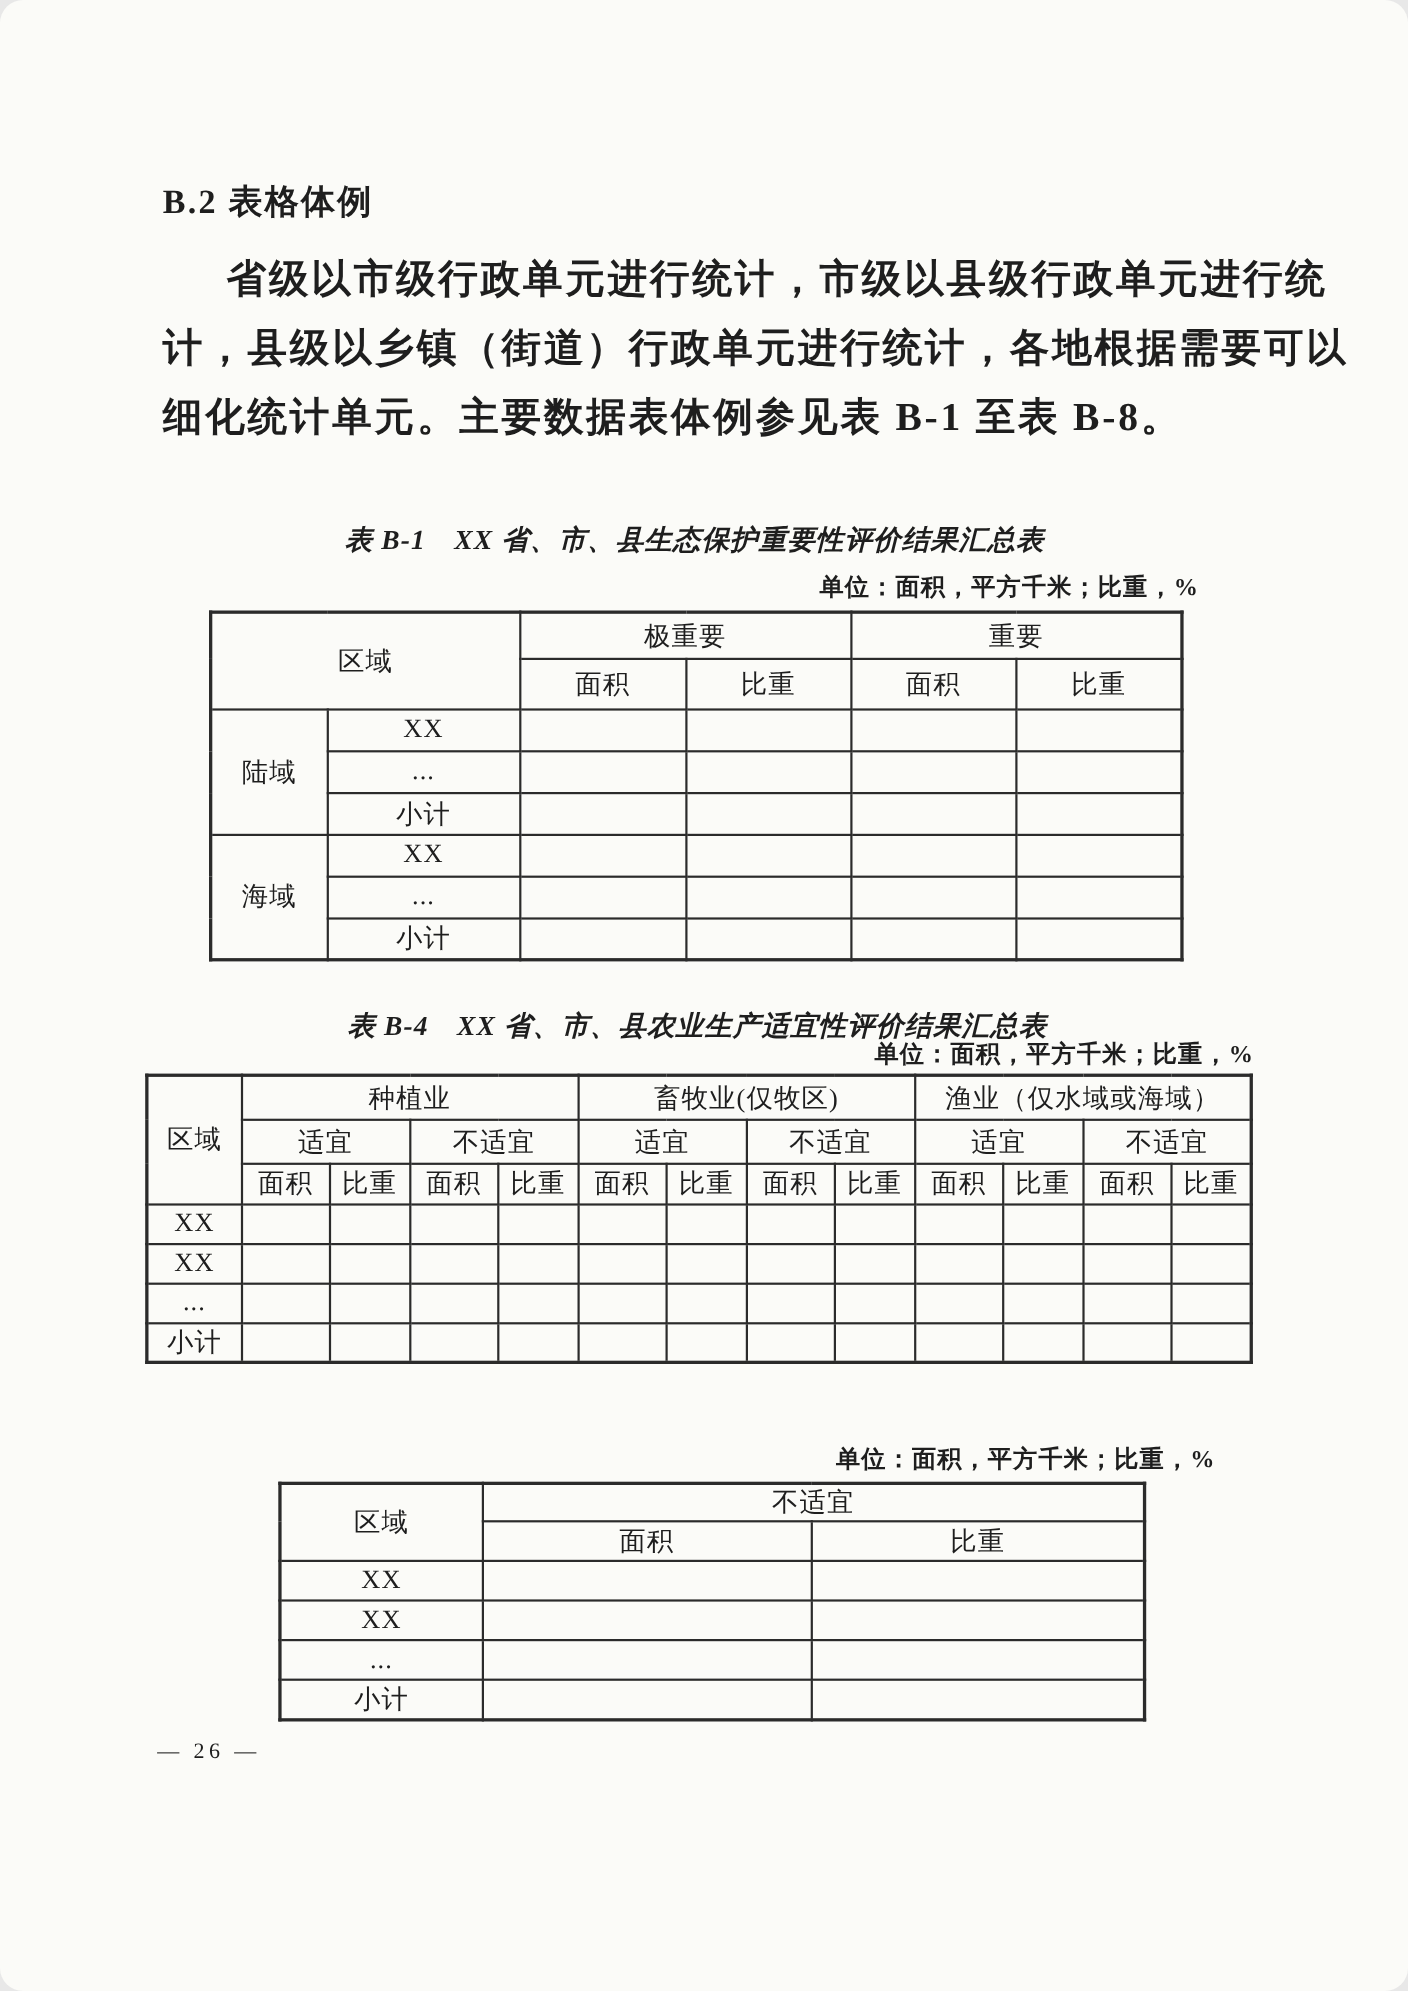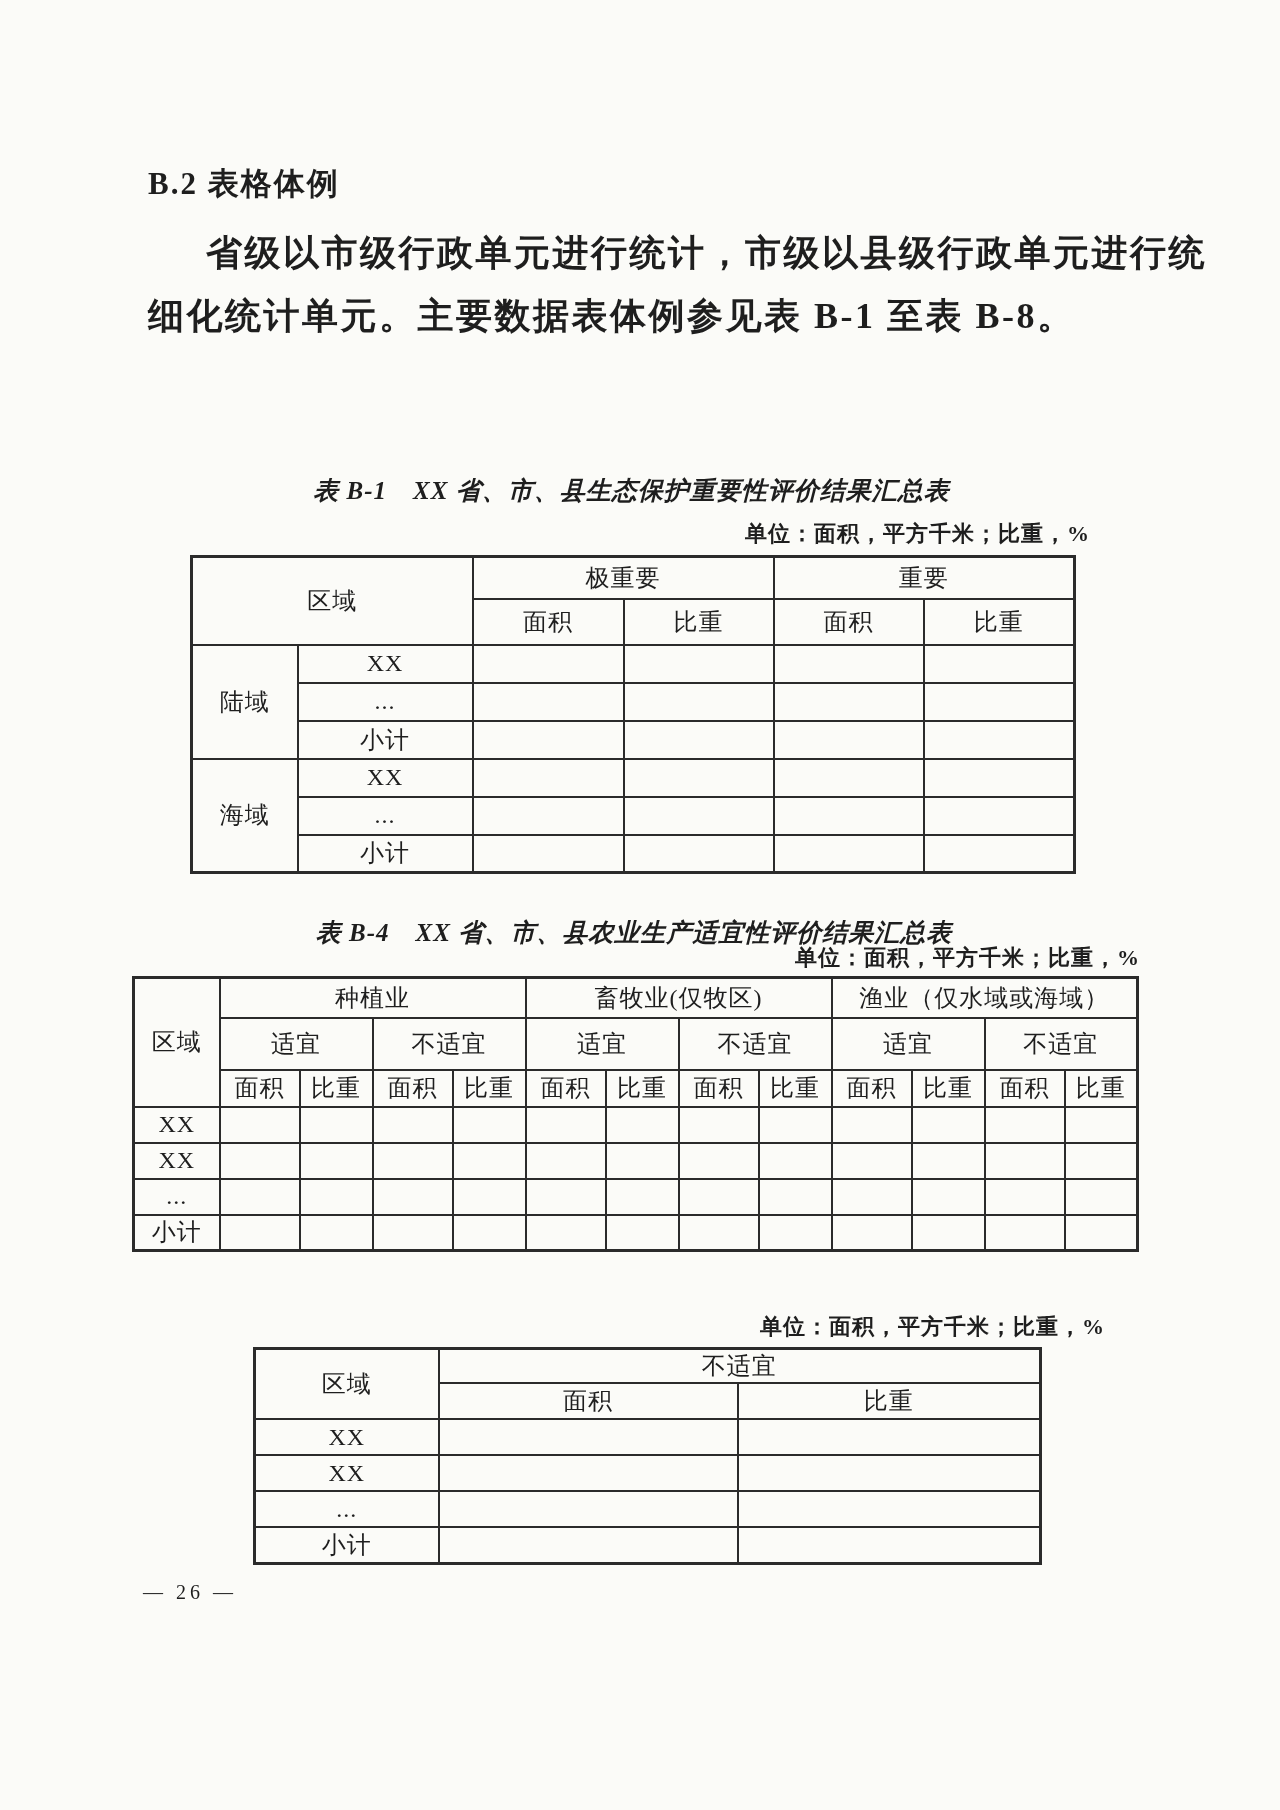--- a/index.html
+++ b/index.html
@@ -9,20 +9,21 @@
   }
   html,body{margin:0;padding:0;background:#e8e8e8;}
   .page{
     position:relative;
     width:1280px;height:1810px;
     margin:0 auto;
     background:var(--paper);
     font-family:"Liberation Serif","DejaVu Serif",serif;
     color:var(--ink);
     overflow:hidden;
+    border-radius:21px;
   }
   .abs{position:absolute;}
   .heading{
     left:148px;top:163px;
     font-size:31px;font-weight:700;
     letter-spacing:2px;
   }
   .para{
     left:148px;top:222px;width:814px;
     font-size:36px;line-height:63px;
@@ -62,21 +63,21 @@
   .b1-unit{left:600px;top:519px;width:490px;}
   .b1{left:190px;top:555px;width:883px;}
   .b1 tr.h1{height:42px;}
   .b1 tr.h2{height:46px;}
   .b1 tr.body{height:38px;}
   
   .b2-cap{left:132px;top:916px;width:1004px;}
   .b2-unit{left:650px;top:943px;width:490px;}
   .b2{left:132px;top:976px;width:1004px;}
   .b2 tr.h1{height:40px;}
-  .b2 tr.h2{height:52px;}
+  .b2 tr.h2{height:40px;}
   .b2 tr.h3{height:37px;}
   .b2 tr.body{height:36px;}
   .b2 th,.b2 td{font-size:23px;letter-spacing:0;}
   
   .b3-cap{left:253px;top:1279px;width:786px;}
   .b3-unit{left:615px;top:1312px;width:490px;}
   .b3{left:253px;top:1347px;width:786px;}
   .b3 tr.h1{height:34px;}
   .b3 tr.h2{height:36px;}
   .b3 tr.body{height:36px;}
@@ -88,20 +89,21 @@
 </style>
 </head>
 <body>
 
 <div class="page">
 
   <div class="abs heading">B.2 表格体例</div>
 
   <div class="abs para">
     <span class="line indent">省级以市级行政单元进行统计，市级以县级行政单元进行统</span>
+    <span class="line">计，县级以乡镇（街道）行政单元进行统计，各地根据需要可以</span>
     <span class="line">细化统计单元。主要数据表体例参见表 B-1 至表 B-8。</span>
   </div>
 
   <div class="abs caption b1-cap">表 B-1　XX 省、市、县生态保护重要性评价结果汇总表</div>
   <div class="abs unit b1-unit">单位：面积，平方千米；比重，%</div>
 
   <table class="tbl b1">
     <colgroup>
       <col style="width:106px">
         <col style="width:175px">

